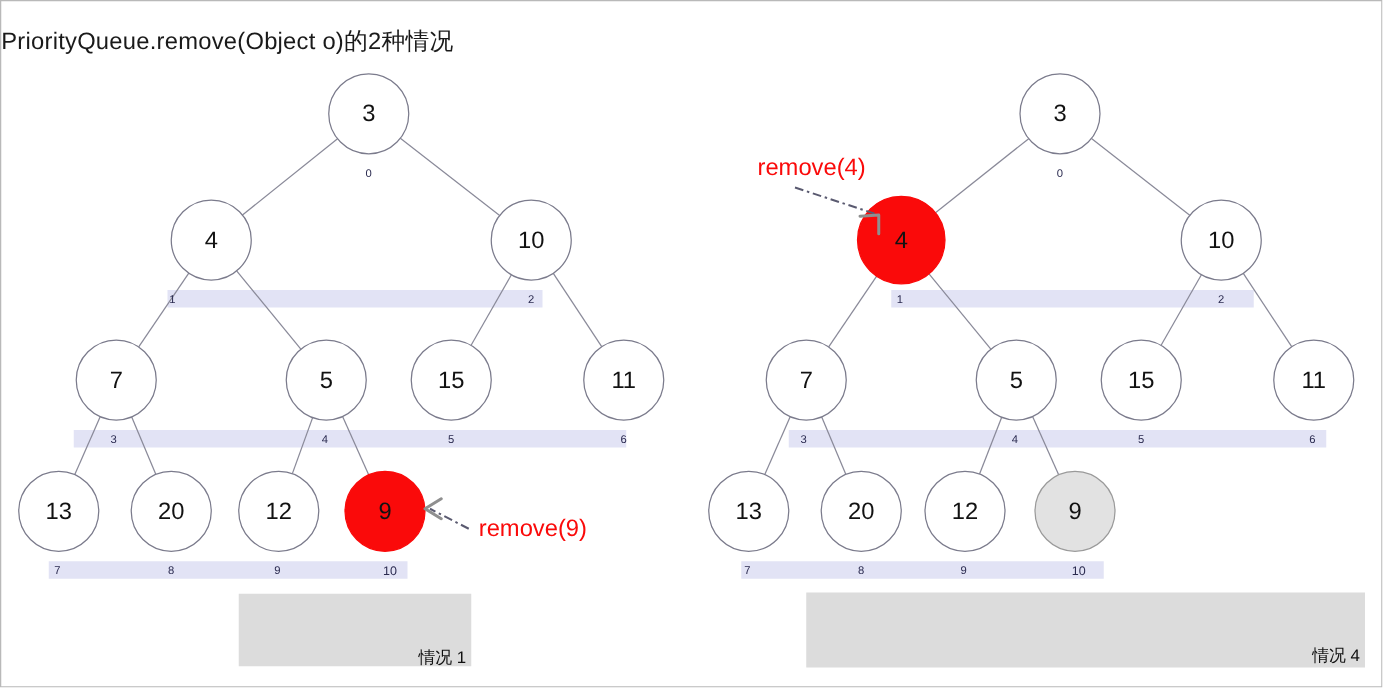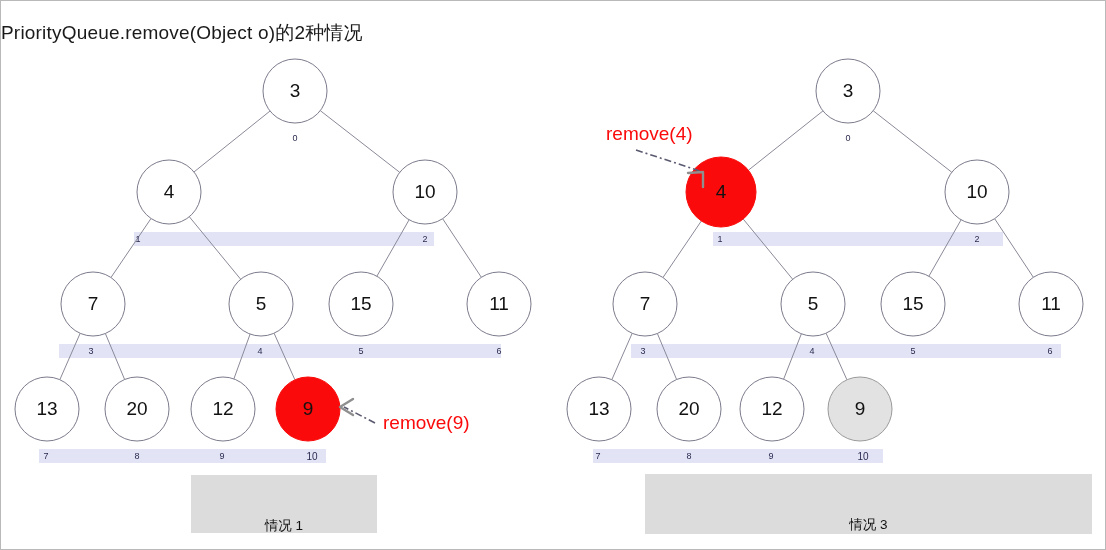--- a/index.html
+++ b/index.html
@@ -94,21 +94,21 @@
     background: #dcdcdc;
     color: #111111;
     font-size: 13.5px;
     line-height: 19px;
     box-sizing: border-box;
     padding: 3px 4px 4px 4px;
     white-space: pre;
   }
   .caption .cap-title {
     display: block;
-    text-align: center;
+    text-align: right;
   }
   #caption-left {
     left: 190px;
     top: 474px;
     width: 186px;
     height: 58px;
   }
   #caption-right {
     left: 644px;
     top: 473px;
@@ -224,18 +224,18 @@
       <path d="M 702 171 l 0 15 M 702 171 l -15 1" class="callout-arrow"></path>
     </svg>
 
   <div class="caption" id="caption-left">
     <span class="cap-title">情况 1</span>
     
     
   </div>
 
   <div class="caption" id="caption-right">
-    <span class="cap-title">情况 3</span>
+    <span class="cap-title">情况 4</span>
     
     
   </div>
 
 </div>
 
 </body></html>

